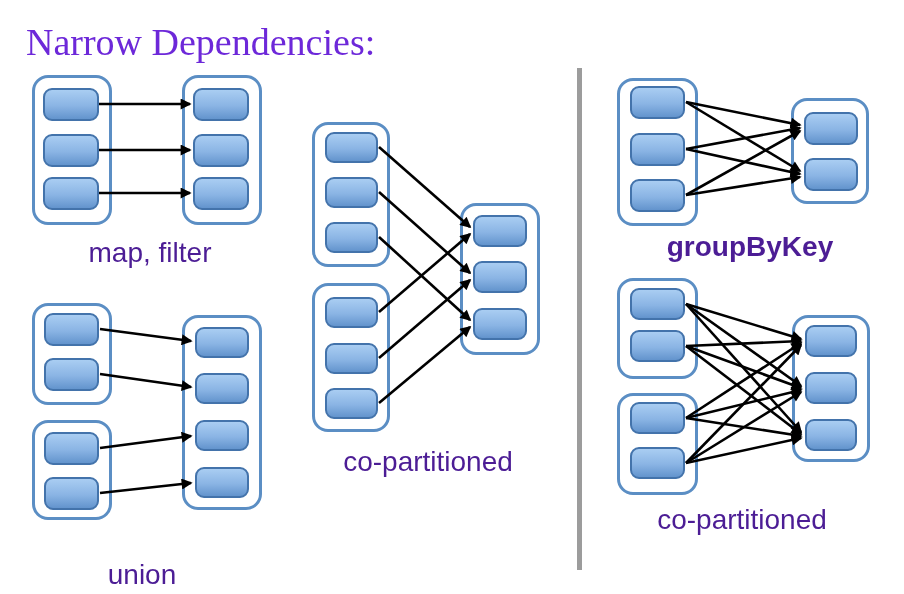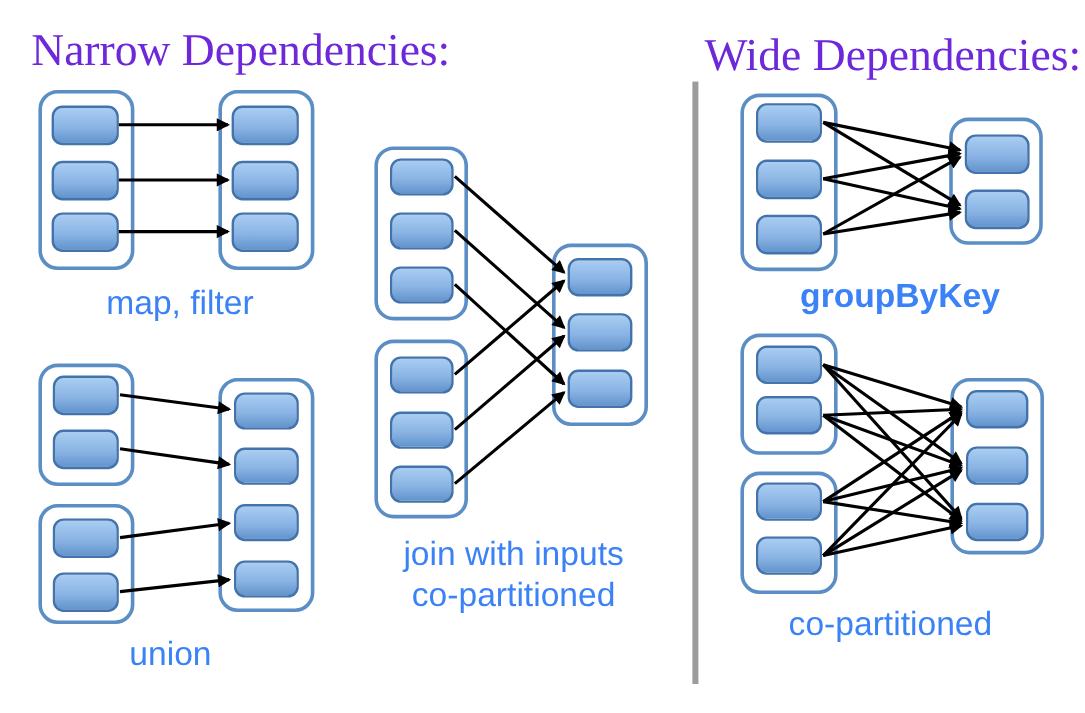--- a/index.html
+++ b/index.html
@@ -1,37 +1,36 @@
 <!DOCTYPE html>
 <html><head>
 <meta charset="utf-8">
 <style>
   html,body{margin:0;padding:0;background:#fff;}
   #cv{position:relative;width:904px;height:594px;background:#fff;overflow:hidden;
       font-family:"Liberation Sans",sans-serif;}
   .title{position:absolute;font-family:"Liberation Serif",serif;font-size:38px;
          line-height:42px;color:#6d28d9;white-space:nowrap;}
-  .op-label{position:absolute;font-size:28px;line-height:34px;color:#3b82f6;
+  .op-label{position:absolute;font-size:28px;line-height:34px;color:#4c1d95;
             text-align:center;transform:translateX(-50%);white-space:nowrap;z-index:4;}
   .rdd{position:absolute;border:3px solid var(--contBorder,#5b8ec4);border-radius:16px;
        background:#fff;box-sizing:border-box;z-index:1;}
   .part{position:absolute;border:2px solid var(--boxBorder,#4373ab);border-radius:9px;
         background:linear-gradient(180deg,var(--boxTop,#a9cdf2) 0%,var(--boxMid,#8ab4e4) 55%,var(--boxBot,#6394cd) 100%);
         box-sizing:border-box;z-index:2;}
   #divider{position:absolute;left:577px;top:68px;width:5px;height:502px;
            background:var(--dividerCol,#9c9c9c);z-index:0;}
   #arrows{position:absolute;left:0;top:0;width:904px;height:594px;z-index:3;pointer-events:none;}
   #arrows line.arrow{stroke:var(--arrowCol,#000);stroke-width:2.6;}
 </style>
 </head>
 <body>
 
 <div id="cv" style="--boxTop: #a9cdf2; --boxMid: #8ab4e4; --boxBot: #6394cd; --boxBorder: #4373ab; --contBorder: #5b8ec4; --dividerCol: #9c9c9c; --arrowCol: #000000; background: rgb(255, 255, 255);">
   <div class="title" style="left:26px;top:21px;">Narrow Dependencies:</div>
-  <div class="title" style="left:587px;top:25px;">Wide Dependencies:</div>
   <div id="divider"></div>
 
   <svg id="arrows" viewBox="0 0 904 594" xmlns="http://www.w3.org/2000/svg">
     <defs>
       <marker id="ah" viewBox="0 0 10 10" refX="8.5" refY="5" markerWidth="13" markerHeight="11" markerUnits="userSpaceOnUse" orient="auto">
         <path d="M0,0 L10,5 L0,10 z" fill="#000000"></path>
       </marker>
     </defs>
   <line x1="99" y1="104" x2="190" y2="104" class="arrow" marker-end="url(#ah)"></line>
       <line x1="99" y1="150" x2="190" y2="150" class="arrow" marker-end="url(#ah)"></line>
@@ -113,25 +112,24 @@
       <div class="part" style="left: 630px; top: 447px; width: 55px; height: 32px;"></div>
       <div class="rdd" style="left: 792px; top: 315px; width: 78px; height: 147px;"></div>
       <div class="part" style="left: 805px; top: 325px; width: 52px; height: 32px;"></div>
       <div class="part" style="left: 805px; top: 372px; width: 52px; height: 32px;"></div>
       <div class="part" style="left: 805px; top: 419px; width: 52px; height: 32px;"></div>
     </div>
   <div id="labels">
       <div class="op-label" style="left: 150px; top: 236px;">
         <div>map, filter</div>
       </div>
-      <div class="op-label" style="left: 142px; top: 528px; text-align: right;">
+      <div class="op-label" style="left: 142px; top: 558px; text-align: right;">
         <div>union</div>
       </div>
       <div class="op-label" style="left: 428px; top: 445px;">
-        <div>join with inputs</div>
         <div>co-partitioned</div>
       </div>
       <div class="op-label" style="left: 750px; top: 230px; font-weight: bold;">
         <div>groupByKey</div>
       </div>
       <div class="op-label" style="left: 742px; top: 503px;">
         <div>co-partitioned</div>
       </div>
     </div>
 </div>

